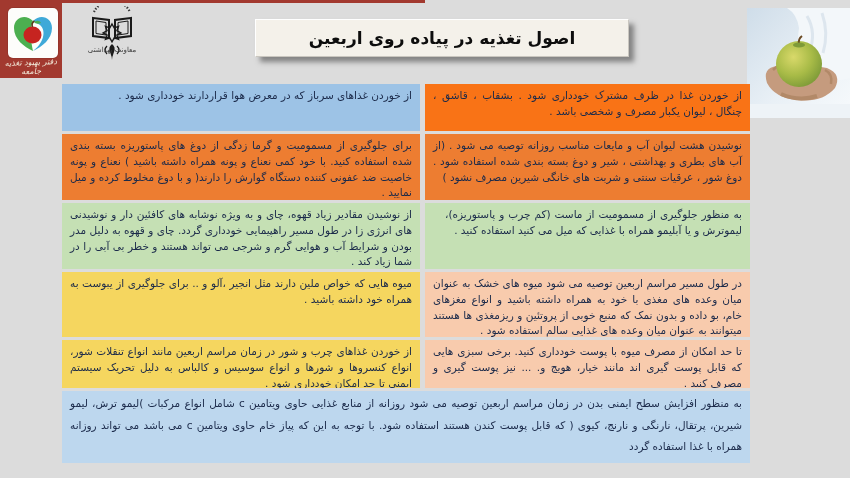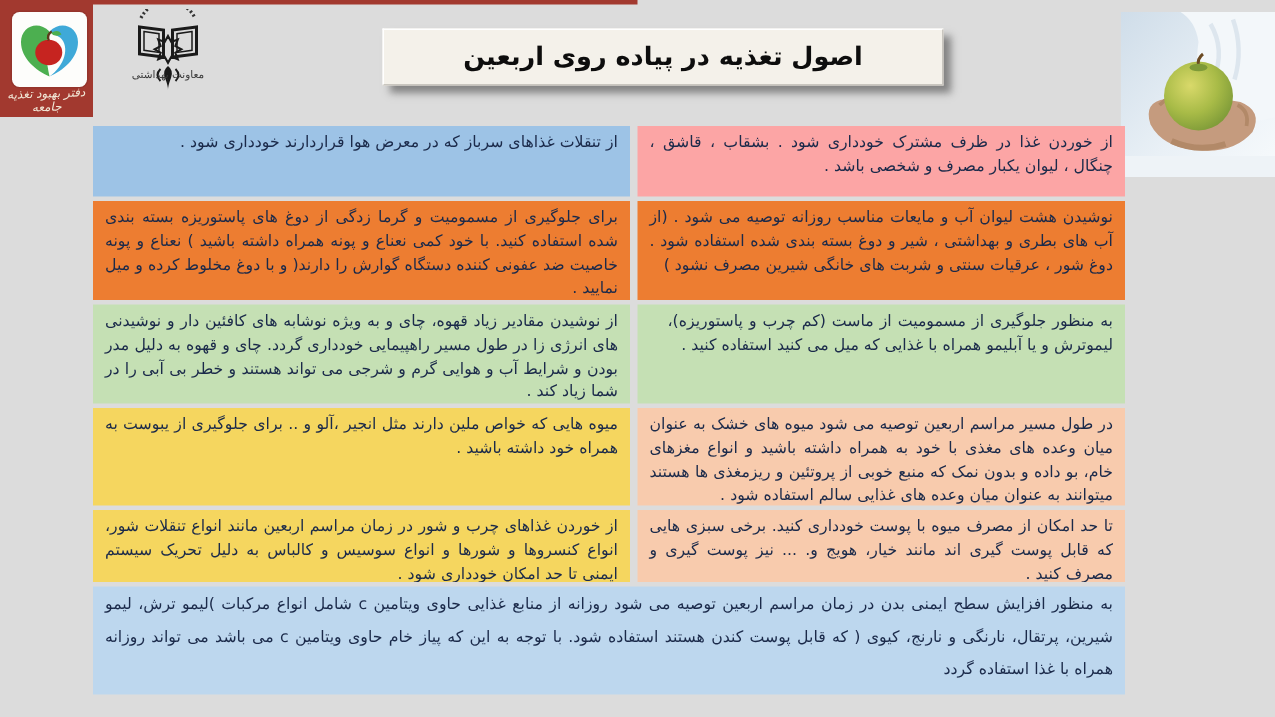--- a/index.html
+++ b/index.html
@@ -88,22 +88,22 @@
       <path d="M26 62 q8 -8 18 -6 M78 62 q8 4 6 14" stroke="#b28968" stroke-width="2.5" fill="none"></path>
       <circle cx="52" cy="56" r="23" fill="url(#appleg)"></circle>
       <path d="M52 36 q-1 -5 3 -8" stroke="#6b4a23" stroke-width="2" fill="none"></path>
       <ellipse cx="52" cy="37" rx="6" ry="2.5" fill="#7e9a38"></ellipse>
       <path d="M34 86 q18 8 36 2" stroke="#b28968" stroke-width="4" fill="none"></path>
       <rect y="96" width="103" height="14" fill="#eef3f7"></rect>
     </svg>
   </div>
 
   <div class="grid">
-    <div class="cell" style="background-color: #fca5a5;">از خوردن غذا در ظرف مشترک خودداری شود . بشقاب ، قاشق ، چنگال ، لیوان یکبار مصرف و شخصی باشد .</div>
-    <div class="cell" style="background-color: rgb(157, 195, 230);">از تنقلات غذاهای سرباز که در معرض هوا قراردارند خودداری شود .</div>
+    <div class="cell" style="background-color: #f97316;">از خوردن غذا در ظرف مشترک خودداری شود . بشقاب ، قاشق ، چنگال ، لیوان یکبار مصرف و شخصی باشد .</div>
+    <div class="cell" style="background-color: rgb(157, 195, 230);">از خوردن غذاهای سرباز که در معرض هوا قراردارند خودداری شود .</div>
 
     <div class="cell" style="background-color: rgb(237, 125, 49);">نوشیدن هشت لیوان آب و مایعات مناسب روزانه توصیه می شود . (از آب های بطری و بهداشتی ، شیر و دوغ بسته بندی شده استفاده شود . دوغ شور ، عرقیات سنتی و شربت های خانگی شیرین مصرف نشود )</div>
     <div class="cell" style="background-color: rgb(237, 125, 49);">برای جلوگیری از مسمومیت و گرما زدگی از دوغ های پاستوریزه بسته بندی شده استفاده کنید. با خود کمی نعناع و پونه همراه داشته باشید ) نعناع و پونه خاصیت ضد عفونی کننده دستگاه گوارش را دارند( و با دوغ مخلوط کرده و میل نمایید .</div>
 
     <div class="cell" style="background-color: rgb(197, 224, 180); padding-left: 20px;">به منظور جلوگیری از مسمومیت از ماست (کم چرب و پاستوریزه)، لیموترش و یا آبلیمو همراه با غذایی که میل می کنید استفاده کنید .</div>
     <div class="cell" style="background-color: rgb(197, 224, 180);">از نوشیدن مقادیر زیاد قهوه، چای و به ویژه نوشابه های کافئین دار و نوشیدنی های انرژی زا در طول مسیر راهپیمایی خودداری گردد. چای و قهوه به دلیل مدر بودن و شرایط آب و هوایی گرم و شرجی می تواند هستند و خطر بی آبی را در شما زیاد کند .</div>
 
     <div class="cell" style="background-color: rgb(248, 203, 173);">در طول مسیر مراسم اربعین توصیه می شود میوه های خشک به عنوان میان وعده های مغذی با خود به همراه داشته باشید و انواع مغزهای خام، بو داده و بدون نمک که منبع خوبی از پروتئین و ریزمغذی ها هستند میتوانند به عنوان میان وعده های غذایی سالم استفاده شود .</div>
     <div class="cell" style="background-color: rgb(245, 214, 95);">میوه هایی که خواص ملین دارند مثل انجیر ،آلو و .. برای جلوگیری از یبوست به همراه خود داشته باشید .</div>
 

